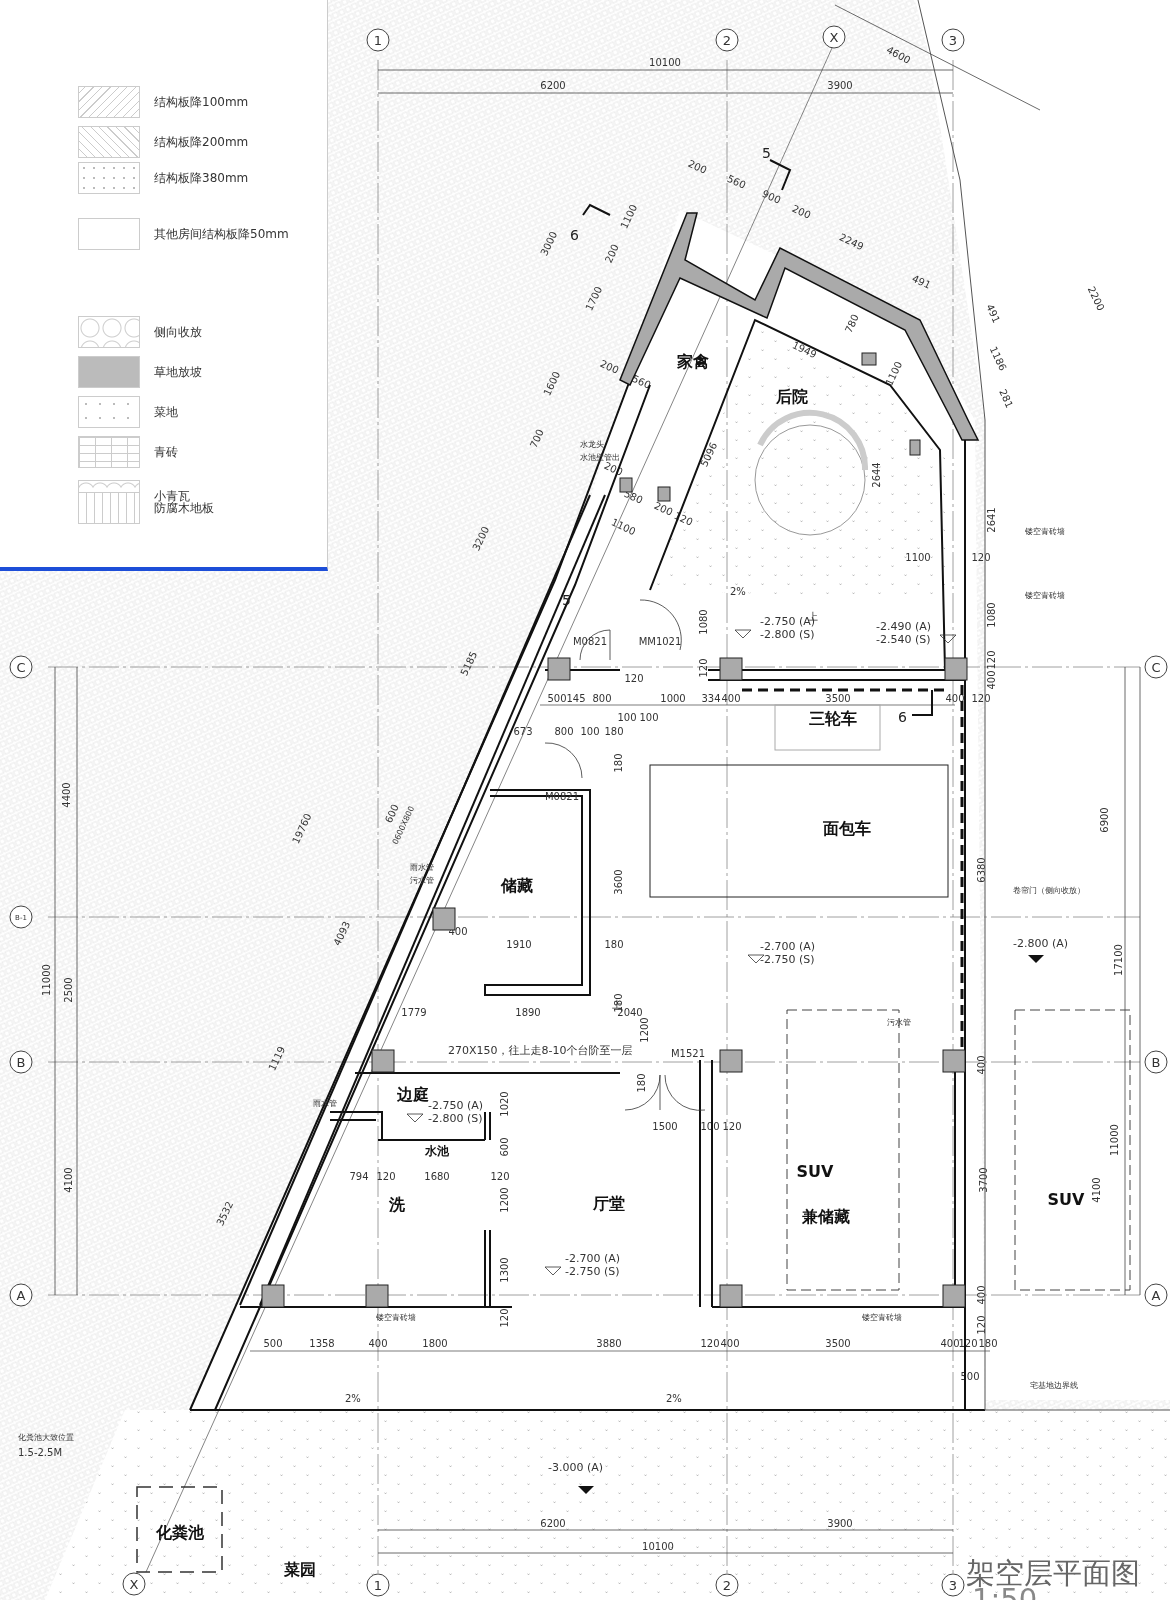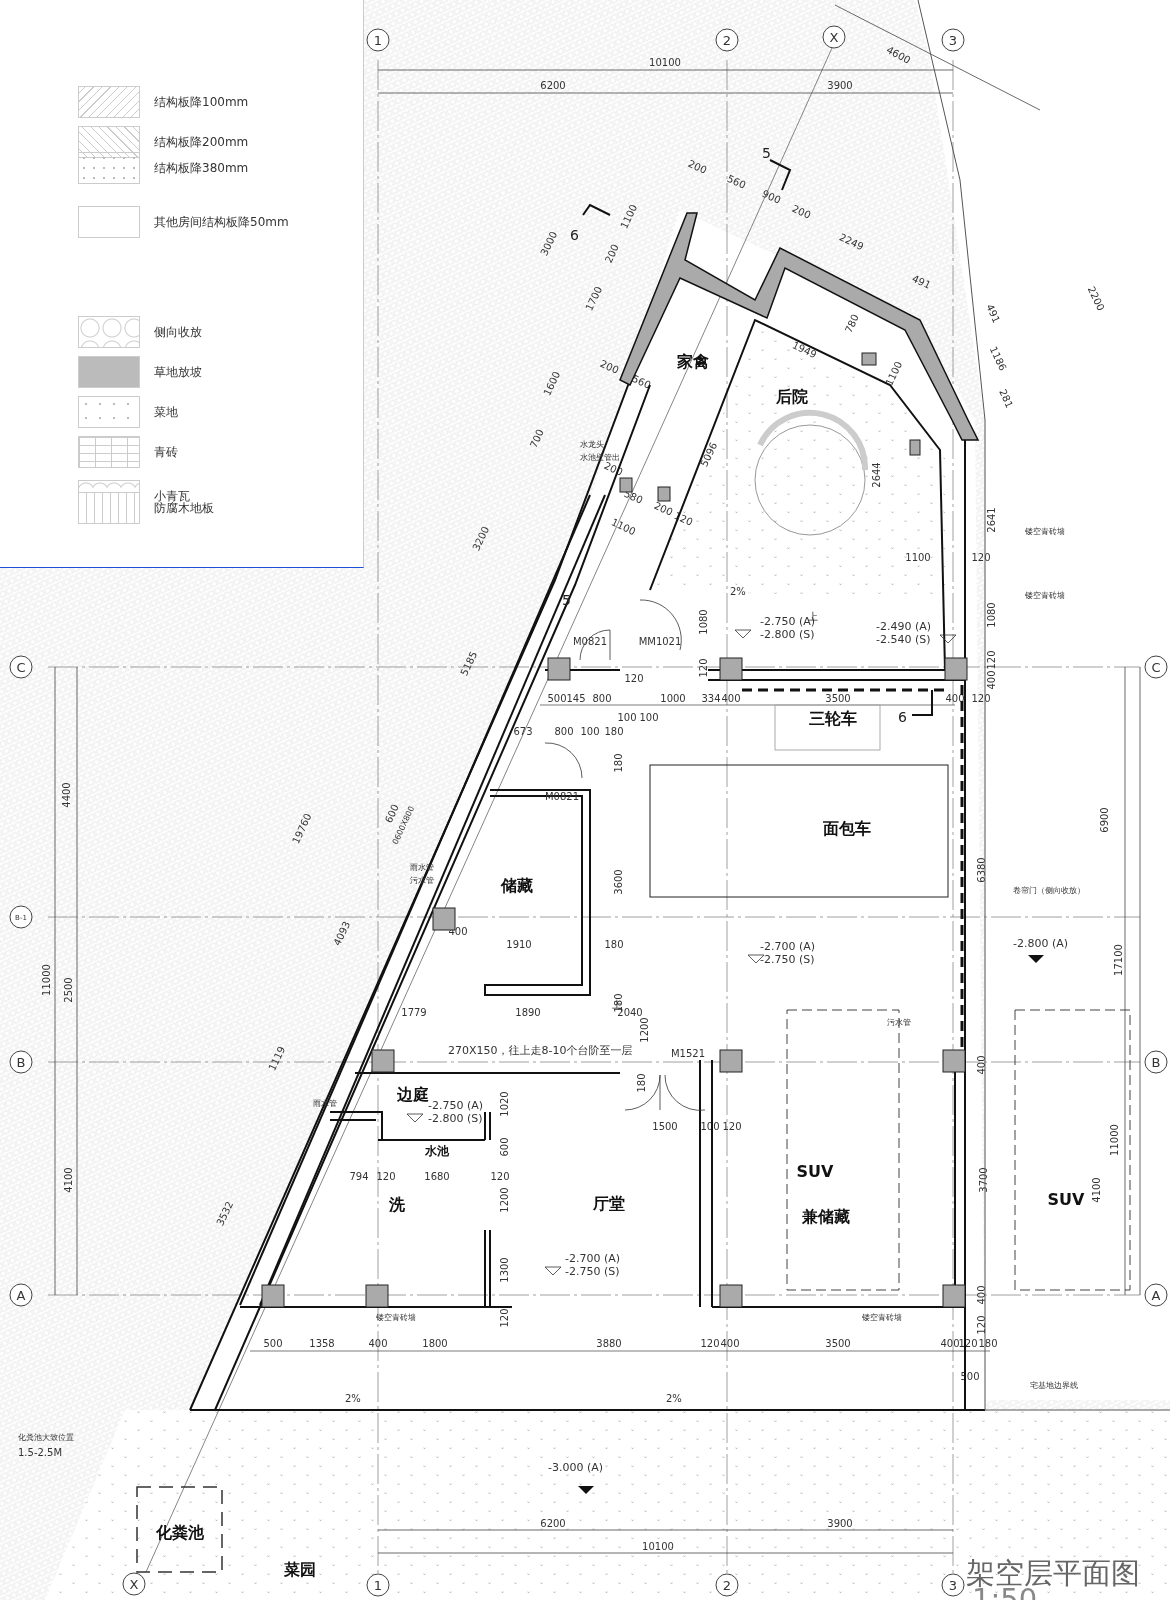--- a/index.html
+++ b/index.html
@@ -1,18 +1,18 @@
 <!DOCTYPE html>
 <html><head>
 <meta charset="utf-8">
 <style>
   html,body{margin:0;padding:0;background:#fff;}
   body{width:1170px;height:1600px;overflow:hidden;font-family:"DejaVu Sans",sans-serif;}
   #plan{position:absolute;left:0;top:0;width:1170px;height:1600px;}
-  .legend{position:absolute;left:0;top:0;width:327px;height:567px;background:#fff;border-right:1px solid #ccc;border-bottom:1px solid #1d4ed8;padding-left:36px;}
+  .legend{position:absolute;left:0;top:0;width:327px;height:567px;background:#fff;border-right:1px solid #ccc;border-bottom:4px solid #1d4ed8;}
   .lg-item{position:absolute;left:78px;display:flex;align-items:center;}
   .lg-swatch{width:60px;height:30px;border:1px solid #ccc;margin-right:14px;background:#fff;}
   .lg-label{font-size:12px;color:#333;white-space:nowrap;}
   .sw-h1{background:repeating-linear-gradient(-45deg,#fff 0 5px,#ccc 5px 6px);}
   .sw-h2{background:repeating-linear-gradient(45deg,#fff 0 5px,#ccc 5px 6px);}
   .sw-dot{background:radial-gradient(circle,#bbb 1px,transparent 1.5px) 0 0/10px 10px;}
   .sw-cob{background:radial-gradient(circle,transparent 8px,#ccc 9px,transparent 10px) 0 0/22px 22px;}
   .sw-grass{background:linear-gradient(#bbb,#bbb) 0 0/10px 1px repeat;background-size:20px 10px;}
   .sw-veg{background:radial-gradient(circle,#bbb 0.8px,transparent 1.2px) 0 0/14px 14px;}
   .sw-brick{background:linear-gradient(#ccc 1px,transparent 1px) 0 0/100% 8px,linear-gradient(90deg,#ccc 1px,transparent 1px) 0 0/16px 100%;}
@@ -395,25 +395,25 @@
 
 <div class="legend">
   <div class="lg-item" style="top:86px">
       <div class="lg-swatch sw-h1"></div>
       <span class="lg-label">结构板降100mm</span>
     </div>
   <div class="lg-item" style="top:126px">
       <div class="lg-swatch sw-h2"></div>
       <span class="lg-label">结构板降200mm</span>
     </div>
-  <div class="lg-item" style="top:152px">
+  <div class="lg-item" style="top:162px">
       <div class="lg-swatch sw-dot"></div>
       <span class="lg-label">结构板降380mm</span>
     </div>
-  <div class="lg-item" style="top:206px">
+  <div class="lg-item" style="top:218px">
       <div class="lg-swatch"></div>
       <span class="lg-label">其他房间结构板降50mm</span>
     </div>
   <div class="lg-item" style="top:316px">
       <div class="lg-swatch sw-cob"></div>
       <span class="lg-label">侧向收放</span>
     </div>
   <div class="lg-item" style="top:356px">
       <div class="lg-swatch sw-grass"></div>
       <span class="lg-label">草地放坡</span>

